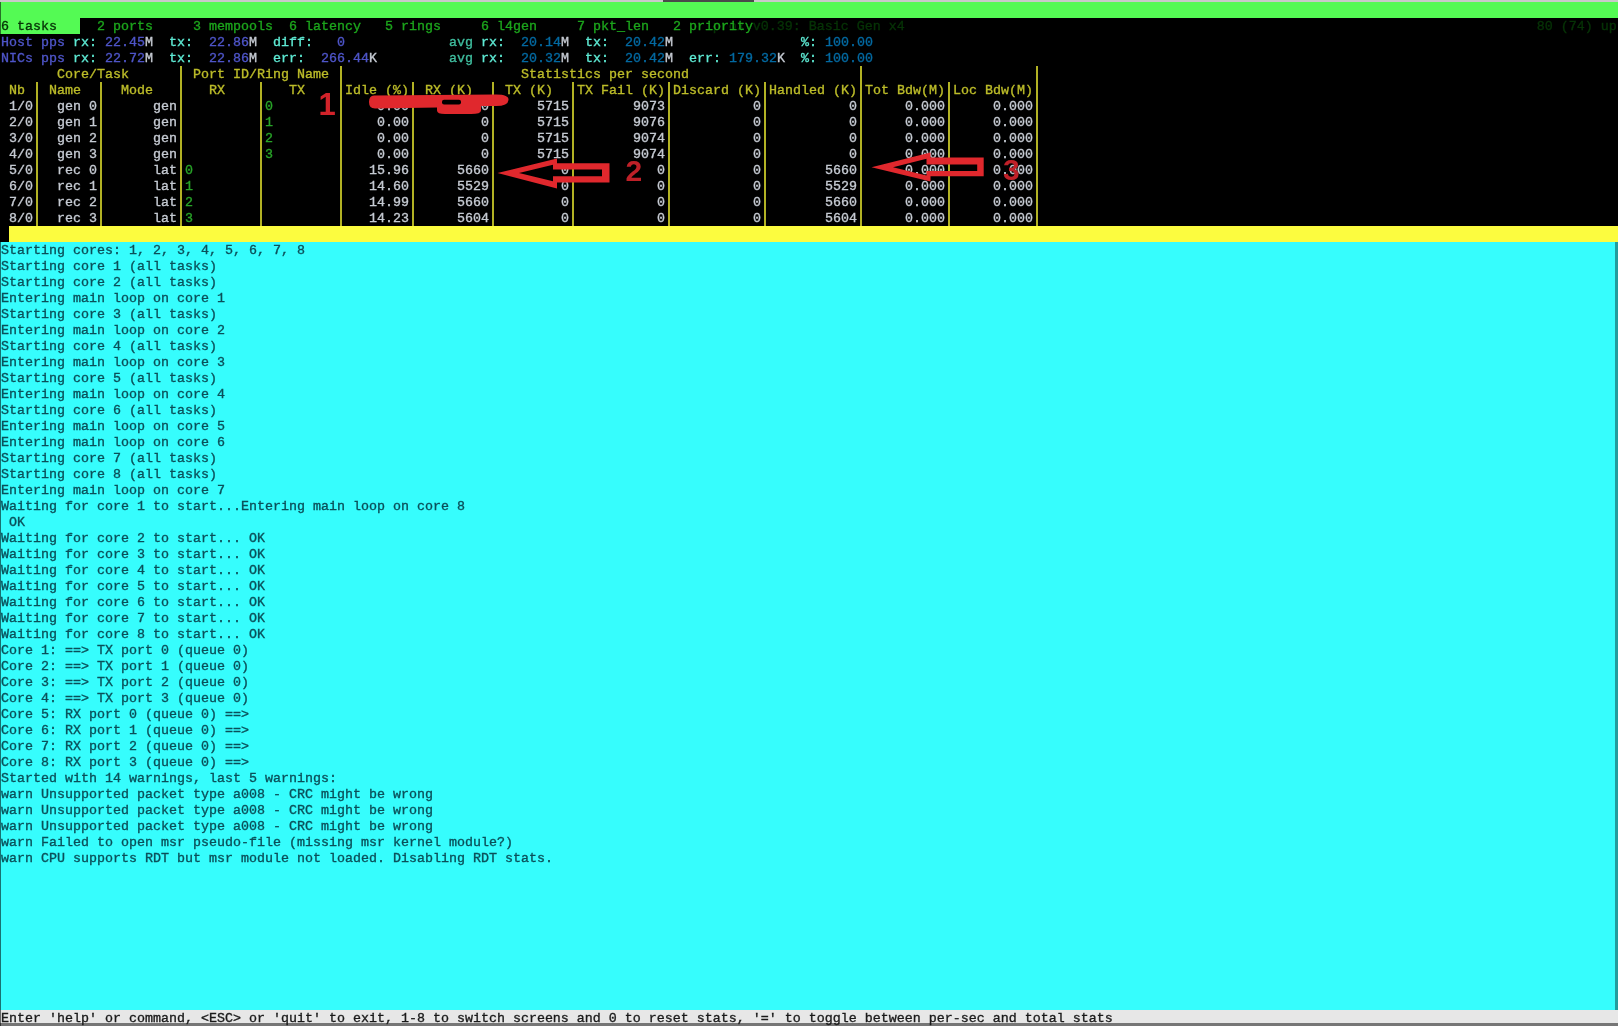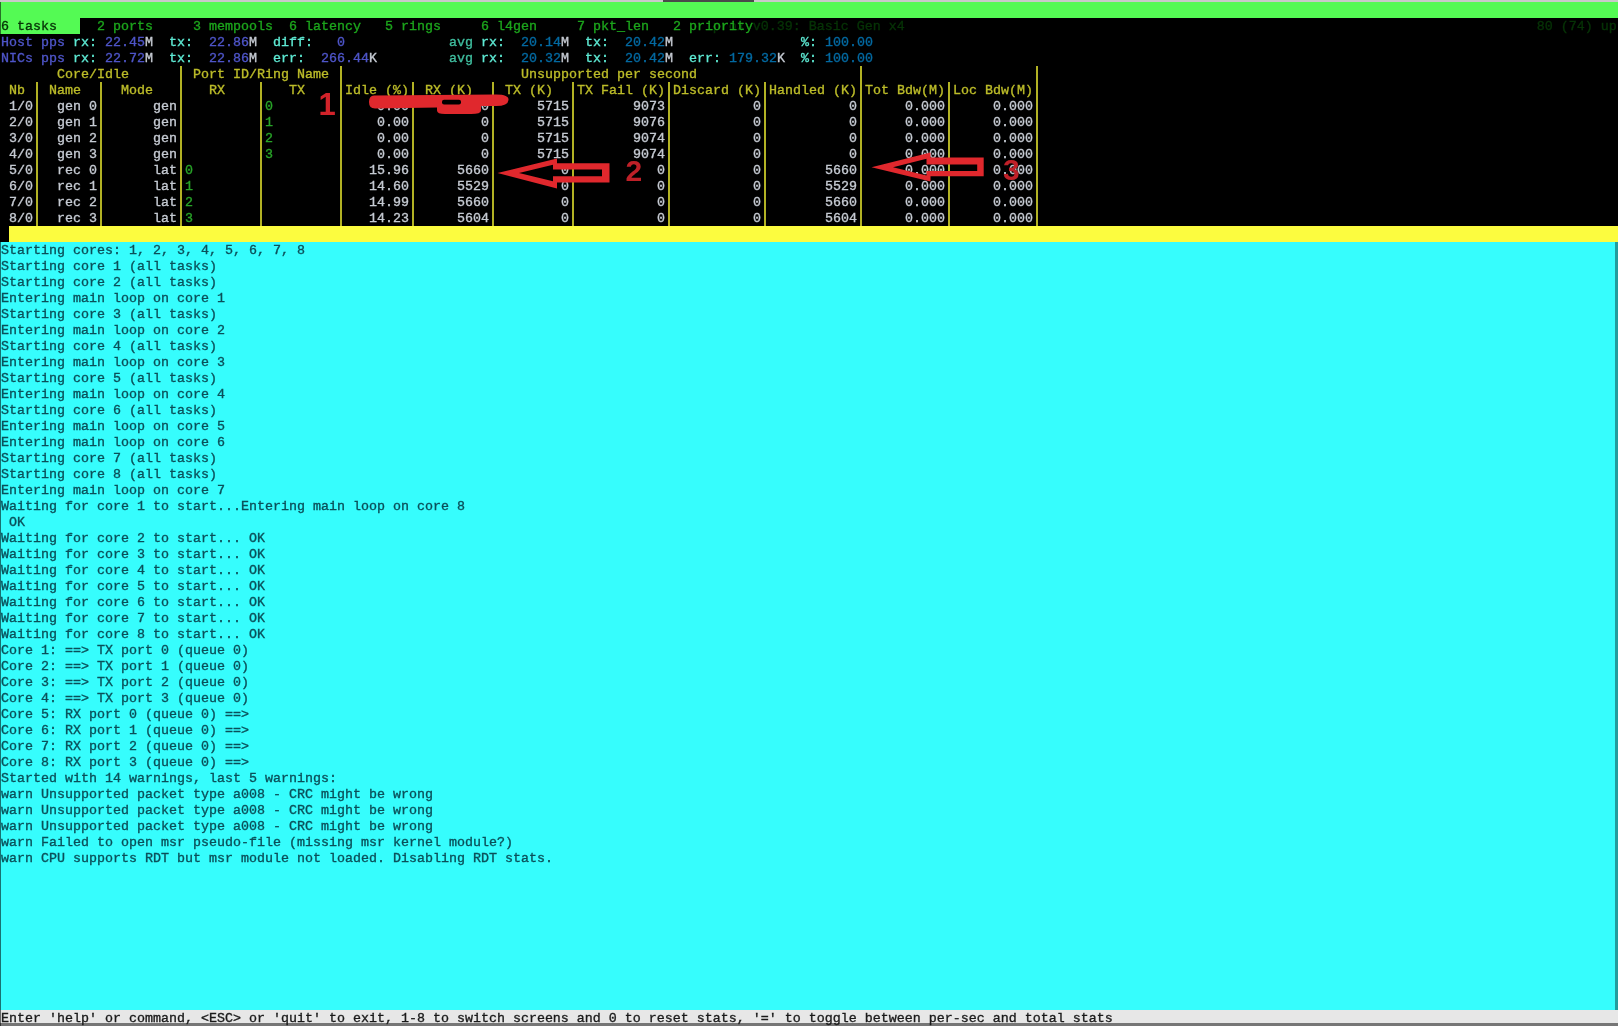--- a/index.html
+++ b/index.html
@@ -17,21 +17,21 @@
 <div class="abs" style="left:0;top:242px;width:1618px;height:768px;background:#36fdfd"></div>
 <div class="abs" style="left:0;top:1010px;width:1618px;height:13px;background:#e7e7e7"></div>
 <div class="abs" style="left:0;top:1023px;width:1618px;height:3px;background:#767676"></div>
 <div class="abs" style="left:0;top:2px;width:1px;height:1024px;background:rgba(0,0,0,0.55)"></div>
 <div class="abs" style="left:1615px;top:242px;width:3px;height:768px;background:rgba(10,40,40,0.45)"></div>
 
 <div class="r" style="top:19px;color:#063306">                                                                                         prox v0.39: Basic Gen x4                                                                               80 (74) up</div>
 <div class="r" style="top:19px"><span class="dk">6 tasks</span>     <span class="tg">2 ports</span>     <span class="tg">3 mempools</span>  <span class="tg">6 latency</span>   <span class="tg">5 rings</span>     <span class="tg">6 l4gen</span>     <span class="tg">7 pkt_len</span>   <span class="tg">2 priority</span></div>
 <div class="r" style="top:35px"><span class="b">Host</span> <span class="b">pps</span> <span class="m">rx:</span> <span class="b">22.45</span><span class="w">M</span>  <span class="m">tx:</span>  <span class="b">22.86</span><span class="w">M</span>  <span class="m">diff:</span>   <span class="b">0</span>             <span class="t">avg</span> <span class="m">rx:</span>  <span class="c">20.14</span><span class="w">M</span>  <span class="m">tx:</span>  <span class="c">20.42</span><span class="w">M</span>                <span class="m">%:</span> <span class="c">100.00</span></div>
 <div class="r" style="top:51px"><span class="b">NICs</span> <span class="b">pps</span> <span class="m">rx:</span> <span class="b">22.72</span><span class="w">M</span>  <span class="m">tx:</span>  <span class="b">22.86</span><span class="w">M</span>  <span class="m">err:</span>  <span class="b">266.44</span><span class="w">K</span>         <span class="t">avg</span> <span class="m">rx:</span>  <span class="c">20.32</span><span class="w">M</span>  <span class="m">tx:</span>  <span class="c">20.42</span><span class="w">M</span>  <span class="m">err:</span> <span class="c">179.32</span><span class="w">K</span>  <span class="m">%:</span> <span class="c">100.00</span></div>
-<div class="r" style="top:67px">       <span class="y">Core/Idle</span>        <span class="y">Port ID/Ring Name</span>                        <span class="y">Unsupported per second</span></div>
+<div class="r" style="top:67px">       <span class="y">Core/Task</span>        <span class="y">Port ID/Ring Name</span>                        <span class="y">Statistics per second</span></div>
 <div class="r" style="top:83px"> <span class="y">Nb</span>   <span class="y">Name</span>     <span class="y">Mode</span>       <span class="y">RX</span>        <span class="y">TX</span>     <span class="y">Idle (%)</span>  <span class="y">RX (K)</span>    <span class="y">TX (K)</span>   <span class="y">TX Fail (K)</span> <span class="y">Discard (K)</span> <span class="y">Handled (K)</span> <span class="y">Tot Bdw(M)</span> <span class="y">Loc Bdw(M)</span></div>
 <div class="r" style="top:99px"> <span class="w">1/0</span>   <span class="w">gen 0</span>       <span class="w">gen</span>           <span class="g">0</span>             <span class="w">0.00</span>         <span class="w">0</span>      <span class="w">5715</span>        <span class="w">9073</span>           <span class="w">0</span>           <span class="w">0</span>      <span class="w">0.000</span>      <span class="w">0.000</span></div>
 <div class="r" style="top:115px"> <span class="w">2/0</span>   <span class="w">gen 1</span>       <span class="w">gen</span>           <span class="g">1</span>             <span class="w">0.00</span>         <span class="w">0</span>      <span class="w">5715</span>        <span class="w">9076</span>           <span class="w">0</span>           <span class="w">0</span>      <span class="w">0.000</span>      <span class="w">0.000</span></div>
 <div class="r" style="top:131px"> <span class="w">3/0</span>   <span class="w">gen 2</span>       <span class="w">gen</span>           <span class="g">2</span>             <span class="w">0.00</span>         <span class="w">0</span>      <span class="w">5715</span>        <span class="w">9074</span>           <span class="w">0</span>           <span class="w">0</span>      <span class="w">0.000</span>      <span class="w">0.000</span></div>
 <div class="r" style="top:147px"> <span class="w">4/0</span>   <span class="w">gen 3</span>       <span class="w">gen</span>           <span class="g">3</span>             <span class="w">0.00</span>         <span class="w">0</span>      <span class="w">5715</span>        <span class="w">9074</span>           <span class="w">0</span>           <span class="w">0</span>      <span class="w">0.000</span>      <span class="w">0.000</span></div>
 <div class="r" style="top:163px"> <span class="w">5/0</span>   <span class="w">rec 0</span>       <span class="w">lat</span> <span class="g">0</span>                      <span class="w">15.96</span>      <span class="w">5660</span>         <span class="w">0</span>           <span class="w">0</span>           <span class="w">0</span>        <span class="w">5660</span>      <span class="w">0.000</span>      <span class="w">0.000</span></div>
 <div class="r" style="top:179px"> <span class="w">6/0</span>   <span class="w">rec 1</span>       <span class="w">lat</span> <span class="g">1</span>                      <span class="w">14.60</span>      <span class="w">5529</span>         <span class="w">0</span>           <span class="w">0</span>           <span class="w">0</span>        <span class="w">5529</span>      <span class="w">0.000</span>      <span class="w">0.000</span></div>
 <div class="r" style="top:195px"> <span class="w">7/0</span>   <span class="w">rec 2</span>       <span class="w">lat</span> <span class="g">2</span>                      <span class="w">14.99</span>      <span class="w">5660</span>         <span class="w">0</span>           <span class="w">0</span>           <span class="w">0</span>        <span class="w">5660</span>      <span class="w">0.000</span>      <span class="w">0.000</span></div>
 <div class="r" style="top:211px"> <span class="w">8/0</span>   <span class="w">rec 3</span>       <span class="w">lat</span> <span class="g">3</span>                      <span class="w">14.23</span>      <span class="w">5604</span>         <span class="w">0</span>           <span class="w">0</span>           <span class="w">0</span>        <span class="w">5604</span>      <span class="w">0.000</span>      <span class="w">0.000</span></div>
 <div class="vb" style="left:179.5px;top:66px;height:160px"></div>

